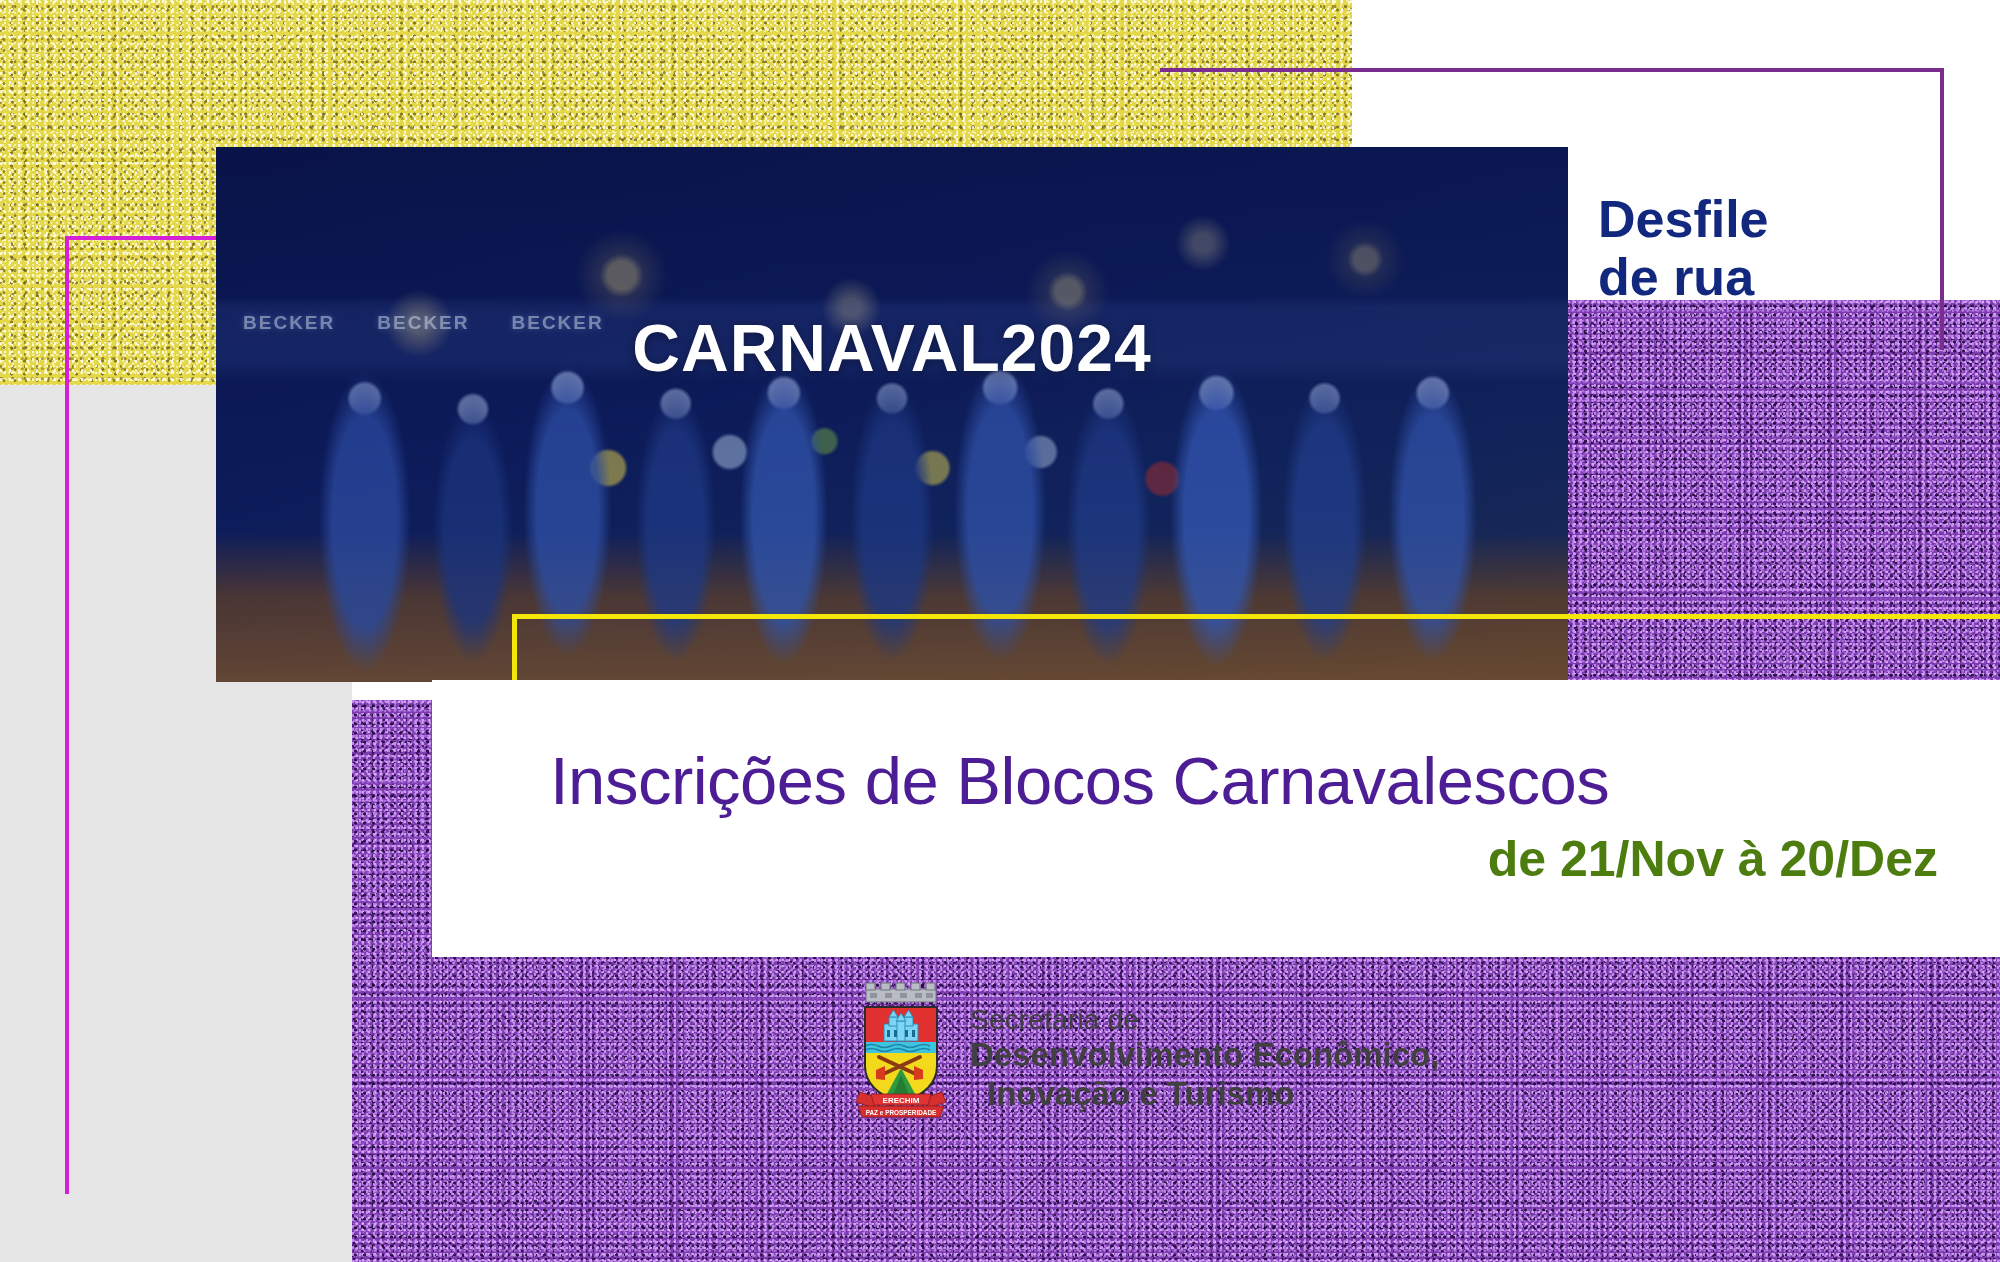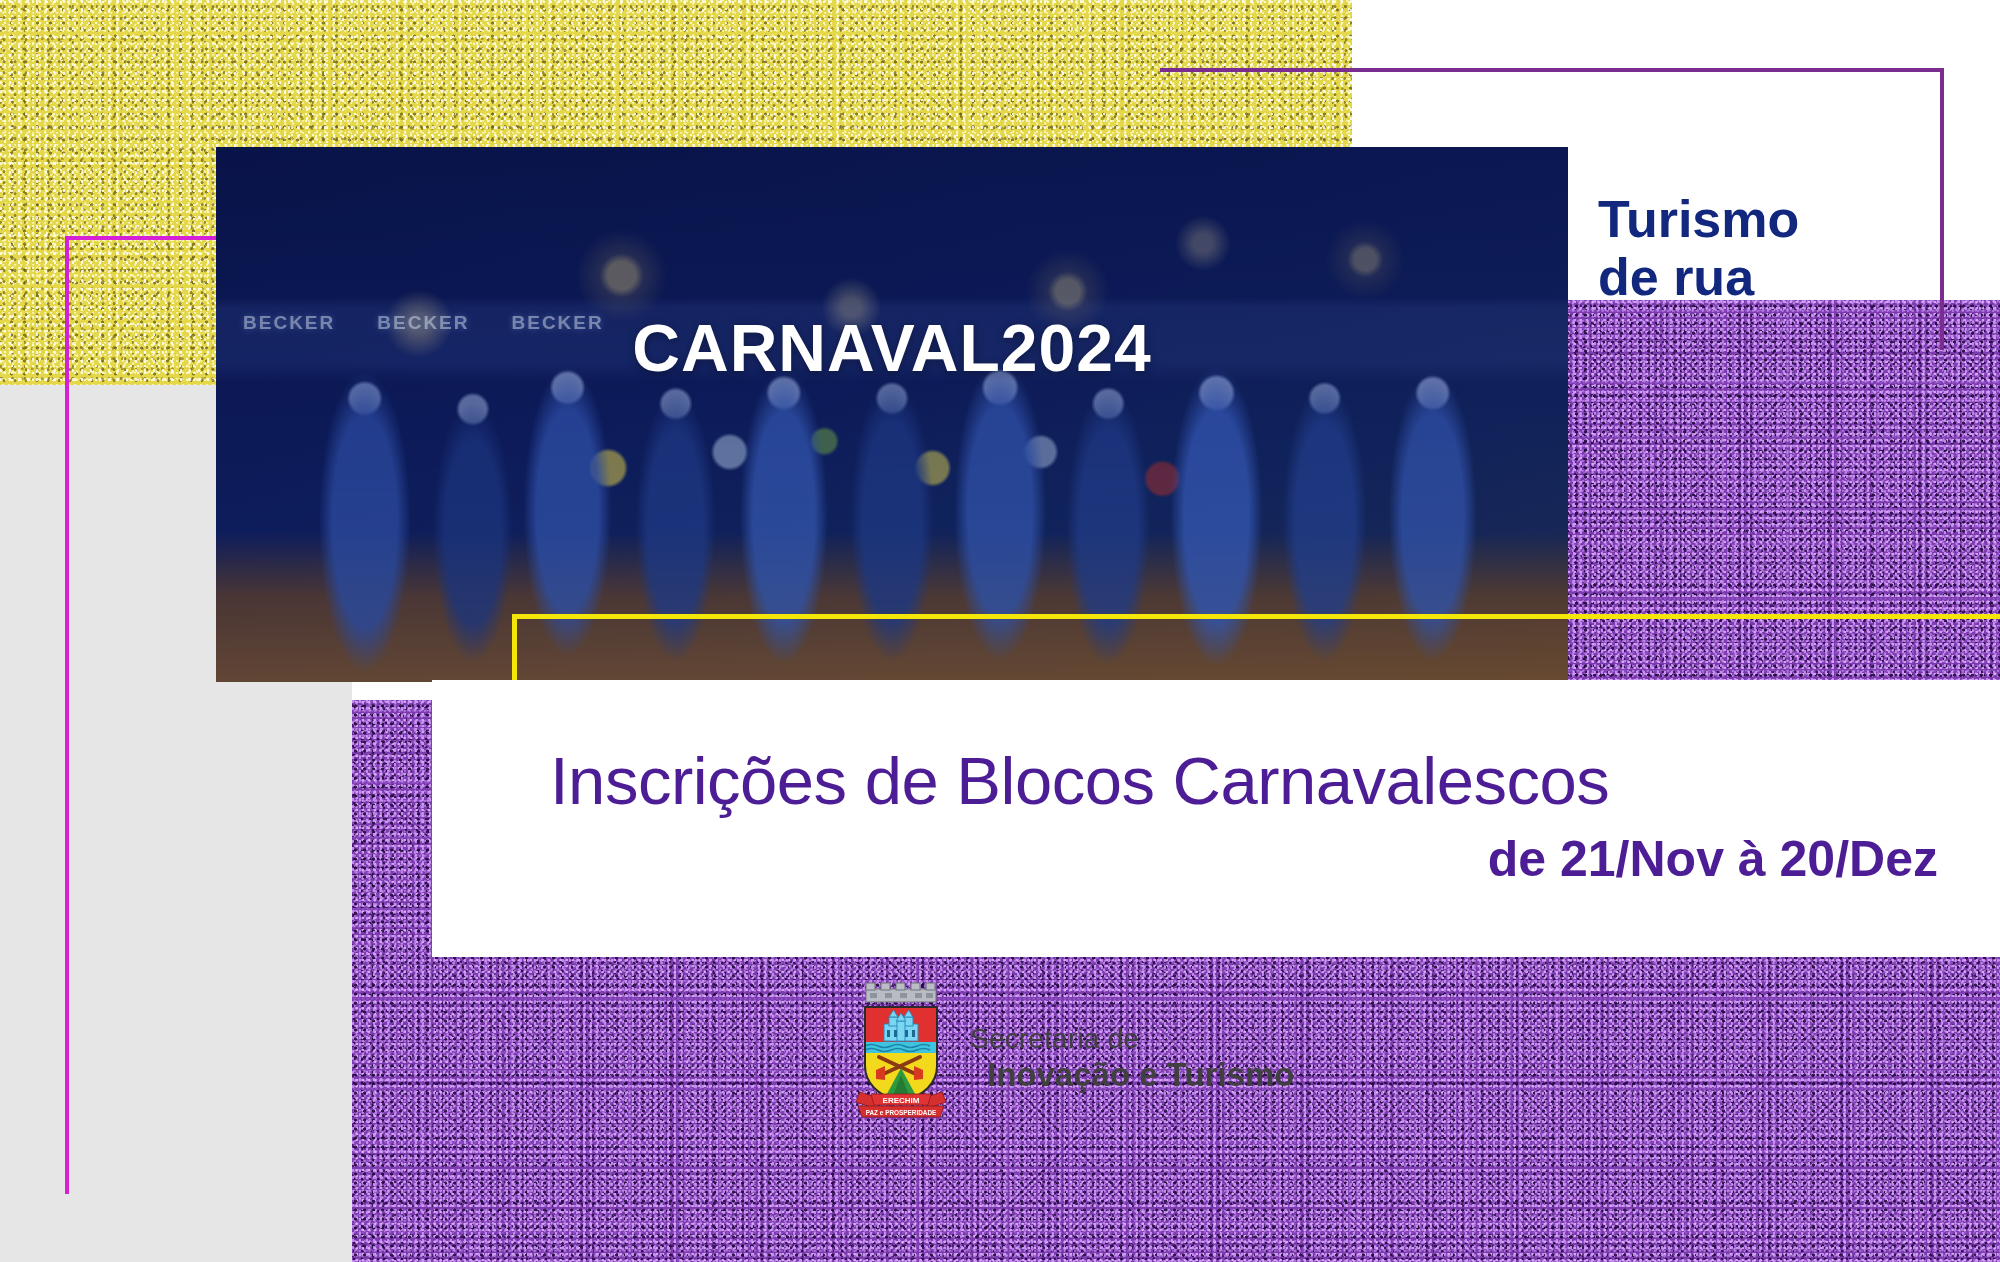--- a/index.html
+++ b/index.html
@@ -168,21 +168,21 @@
     position:absolute;left:432px;top:680px;width:1568px;height:277px;
     background:#ffffff;
   }
   .banner-title{
     position:absolute;left:118px;top:62px;width:1400px;
     color:#4c1d95;font-size:67px;font-weight:400;letter-spacing:-.5px;
     white-space:nowrap;
   }
   .banner-dates{
     position:absolute;right:62px;top:150px;
-    color:#4c1d95;font-size:50px;font-weight:700;
+    color:#4d7c0f;font-size:50px;font-weight:700;
     white-space:nowrap;
   }
 
   
   .brand{
     position:absolute;left:852px;top:980px;display:flex;align-items:center;gap:20px;
   }
   .crest{position:relative;width:98px;height:157px;}
   .brand-text{color:#404040;line-height:1.16;}
   .brand-line1{font-size:28px;font-weight:400;letter-spacing:.2px;}
@@ -211,21 +211,21 @@
     <div class="becker-row">
       <span class="becker-sign">BECKER</span>
       <span class="becker-sign">BECKER</span>
       <span class="becker-sign">BECKER</span>
     </div>
     <div class="headline">
       <span>CARNAVAL</span><span class="yr">2024</span>
     </div>
   </div>
 
-  <div class="desfile">Turismo
+  <div class="desfile">Desfile
 de rua</div>
 
   <div class="line-yellow-top"></div>
   <div class="line-yellow-left"></div>
 
   <div class="banner">
     <div class="banner-title">Inscrições de Blocos Carnavalescos</div>
     <div class="banner-dates">de 21/Nov à 20/Dez</div>
   </div>
 
@@ -296,17 +296,18 @@
           <path d="M90 112 L72 118 L76 128 L94 122 Z" fill="#d52f2f" stroke="#8e1a1a" stroke-width=".8"></path>
           <path d="M19 114 H79 L76 125 H22 Z" fill="#e03434" stroke="#8e1a1a" stroke-width=".8"></path>
           <text x="49" y="122.5" font-family="'Liberation Sans',sans-serif" font-size="8" font-weight="700" fill="#ffffff" text-anchor="middle">ERECHIM</text>
           <path d="M6 126 H92 L88 137 H10 Z" fill="#d52f2f" stroke="#8e1a1a" stroke-width=".8"></path>
           <text x="49" y="134.8" font-family="'Liberation Sans',sans-serif" font-size="6.4" font-weight="700" fill="#ffffff" text-anchor="middle">PAZ e PROSPERIDADE</text>
         </g>
       </svg>
     </div>
     <div class="brand-text">
       <div class="brand-line1">Secretaria de</div>
+      <div class="brand-line2">Desenvolvimento Econômico,</div>
       <div class="brand-line3">Inovação e Turismo</div>
     </div>
   </div>
 
 </div>
 
 </body></html>

